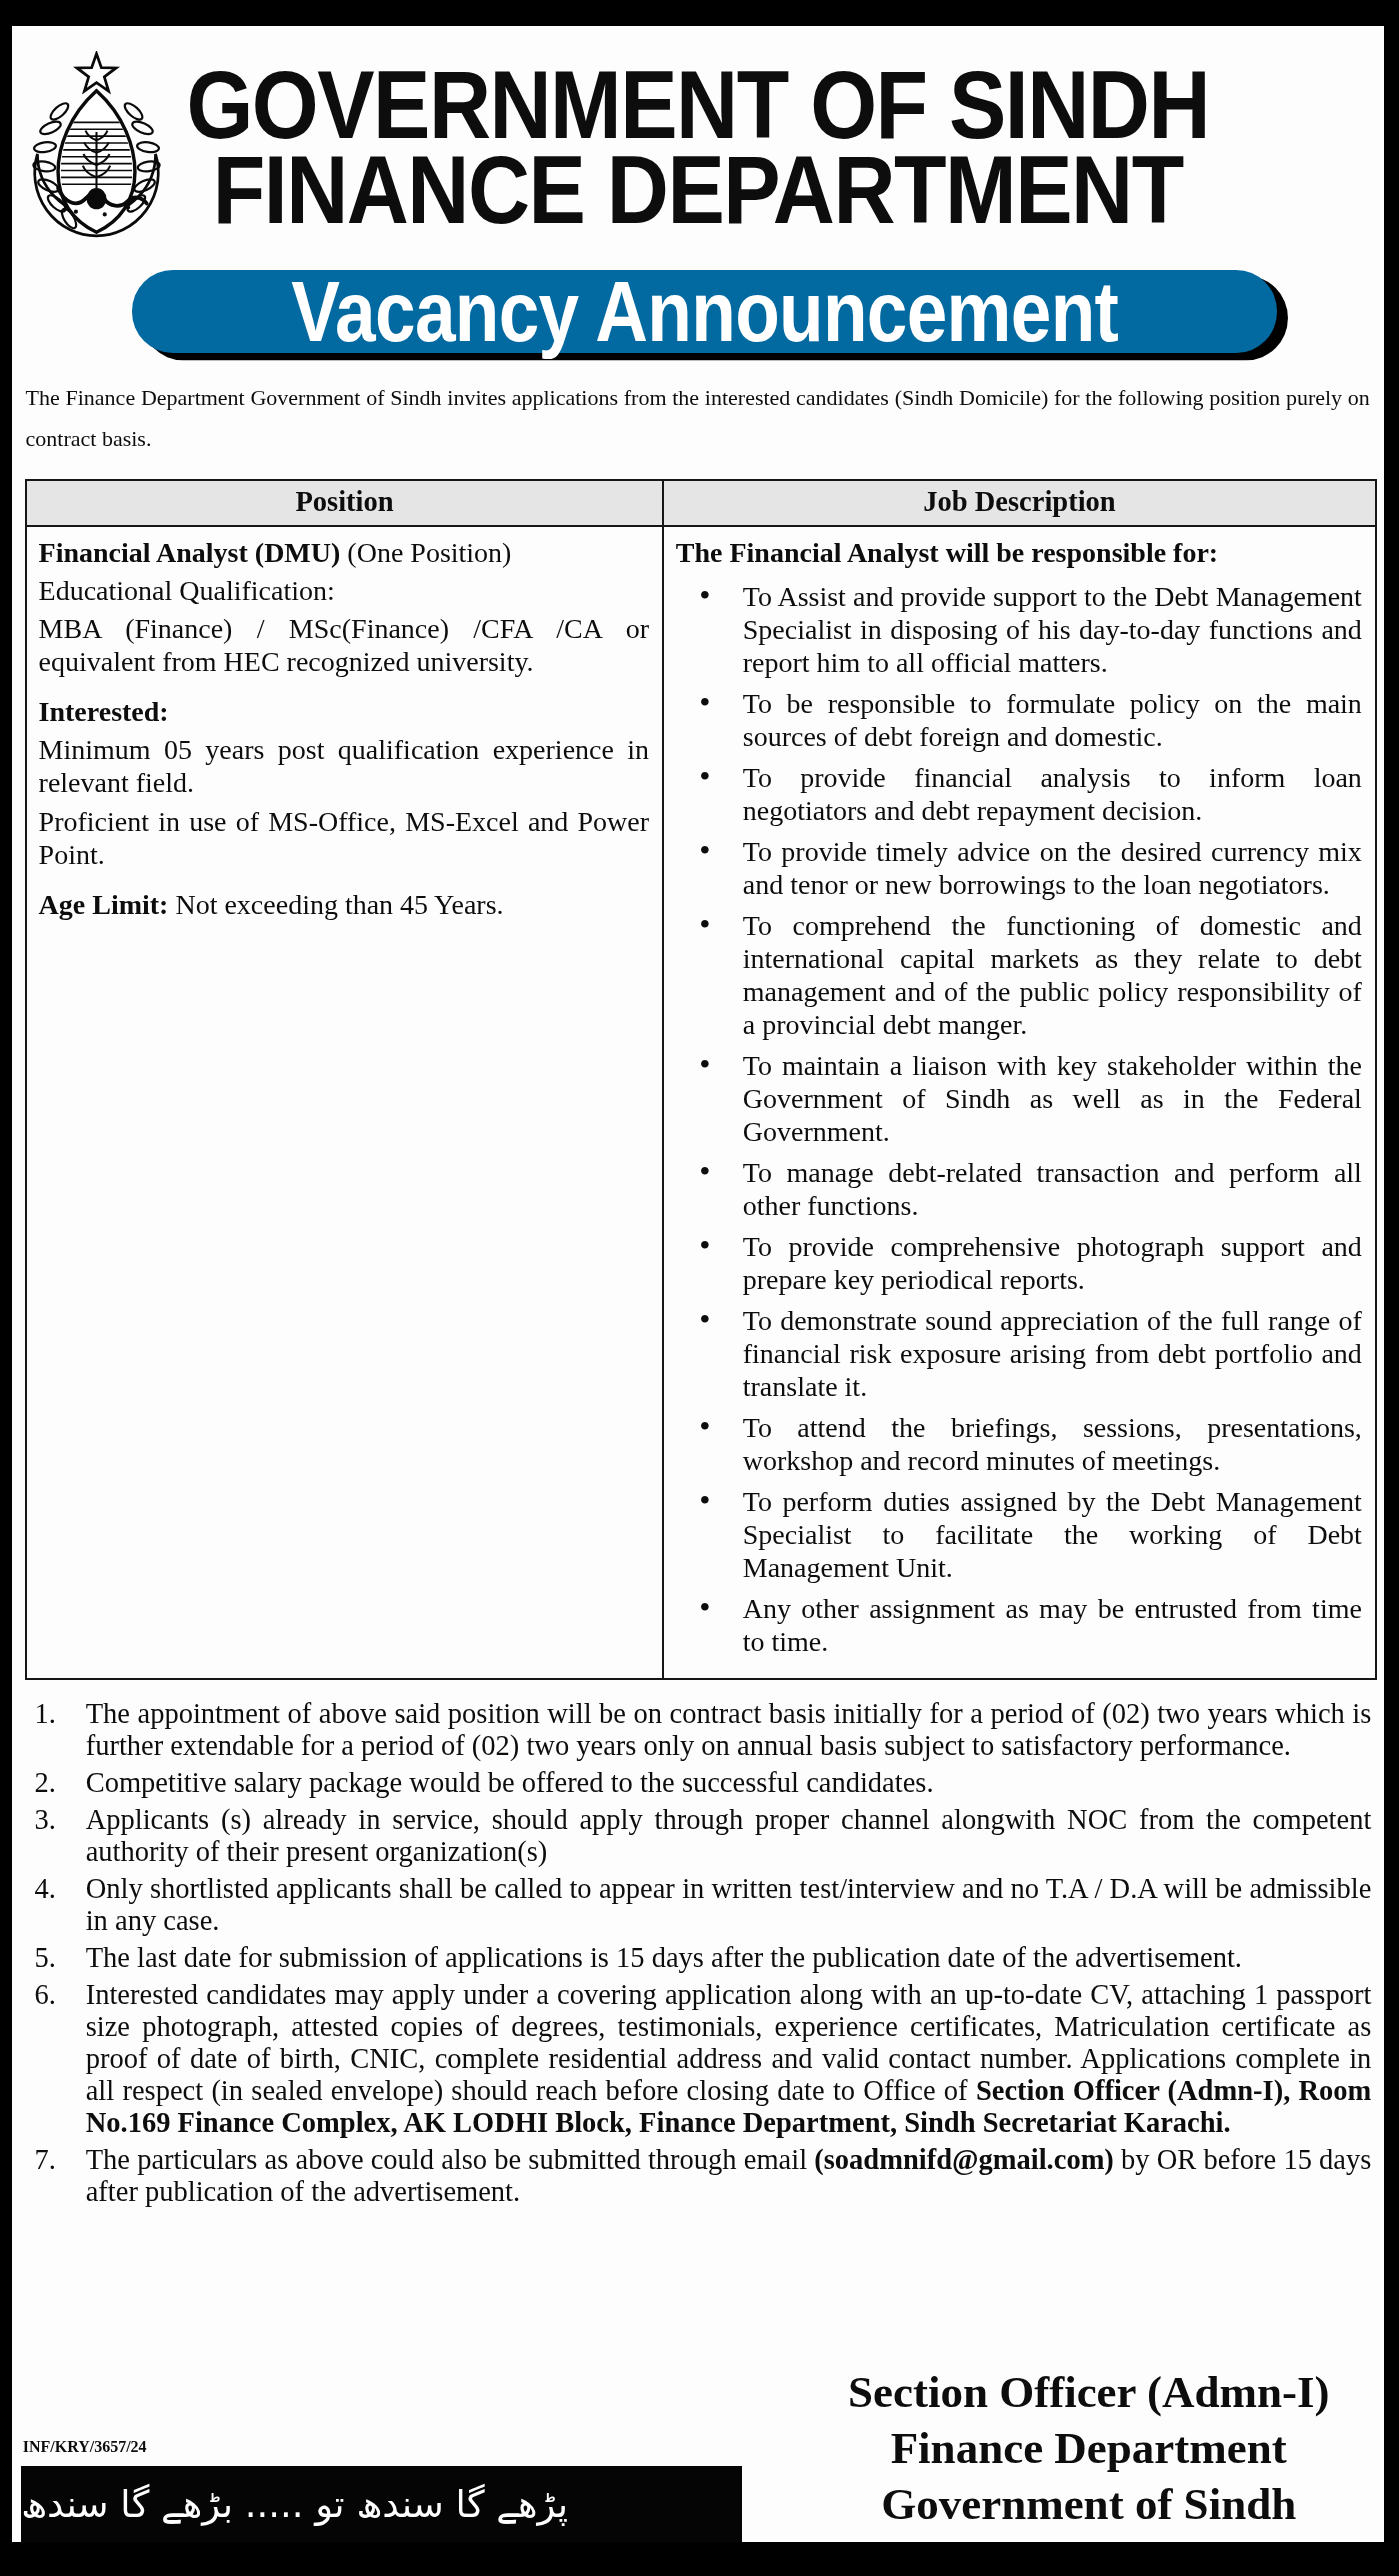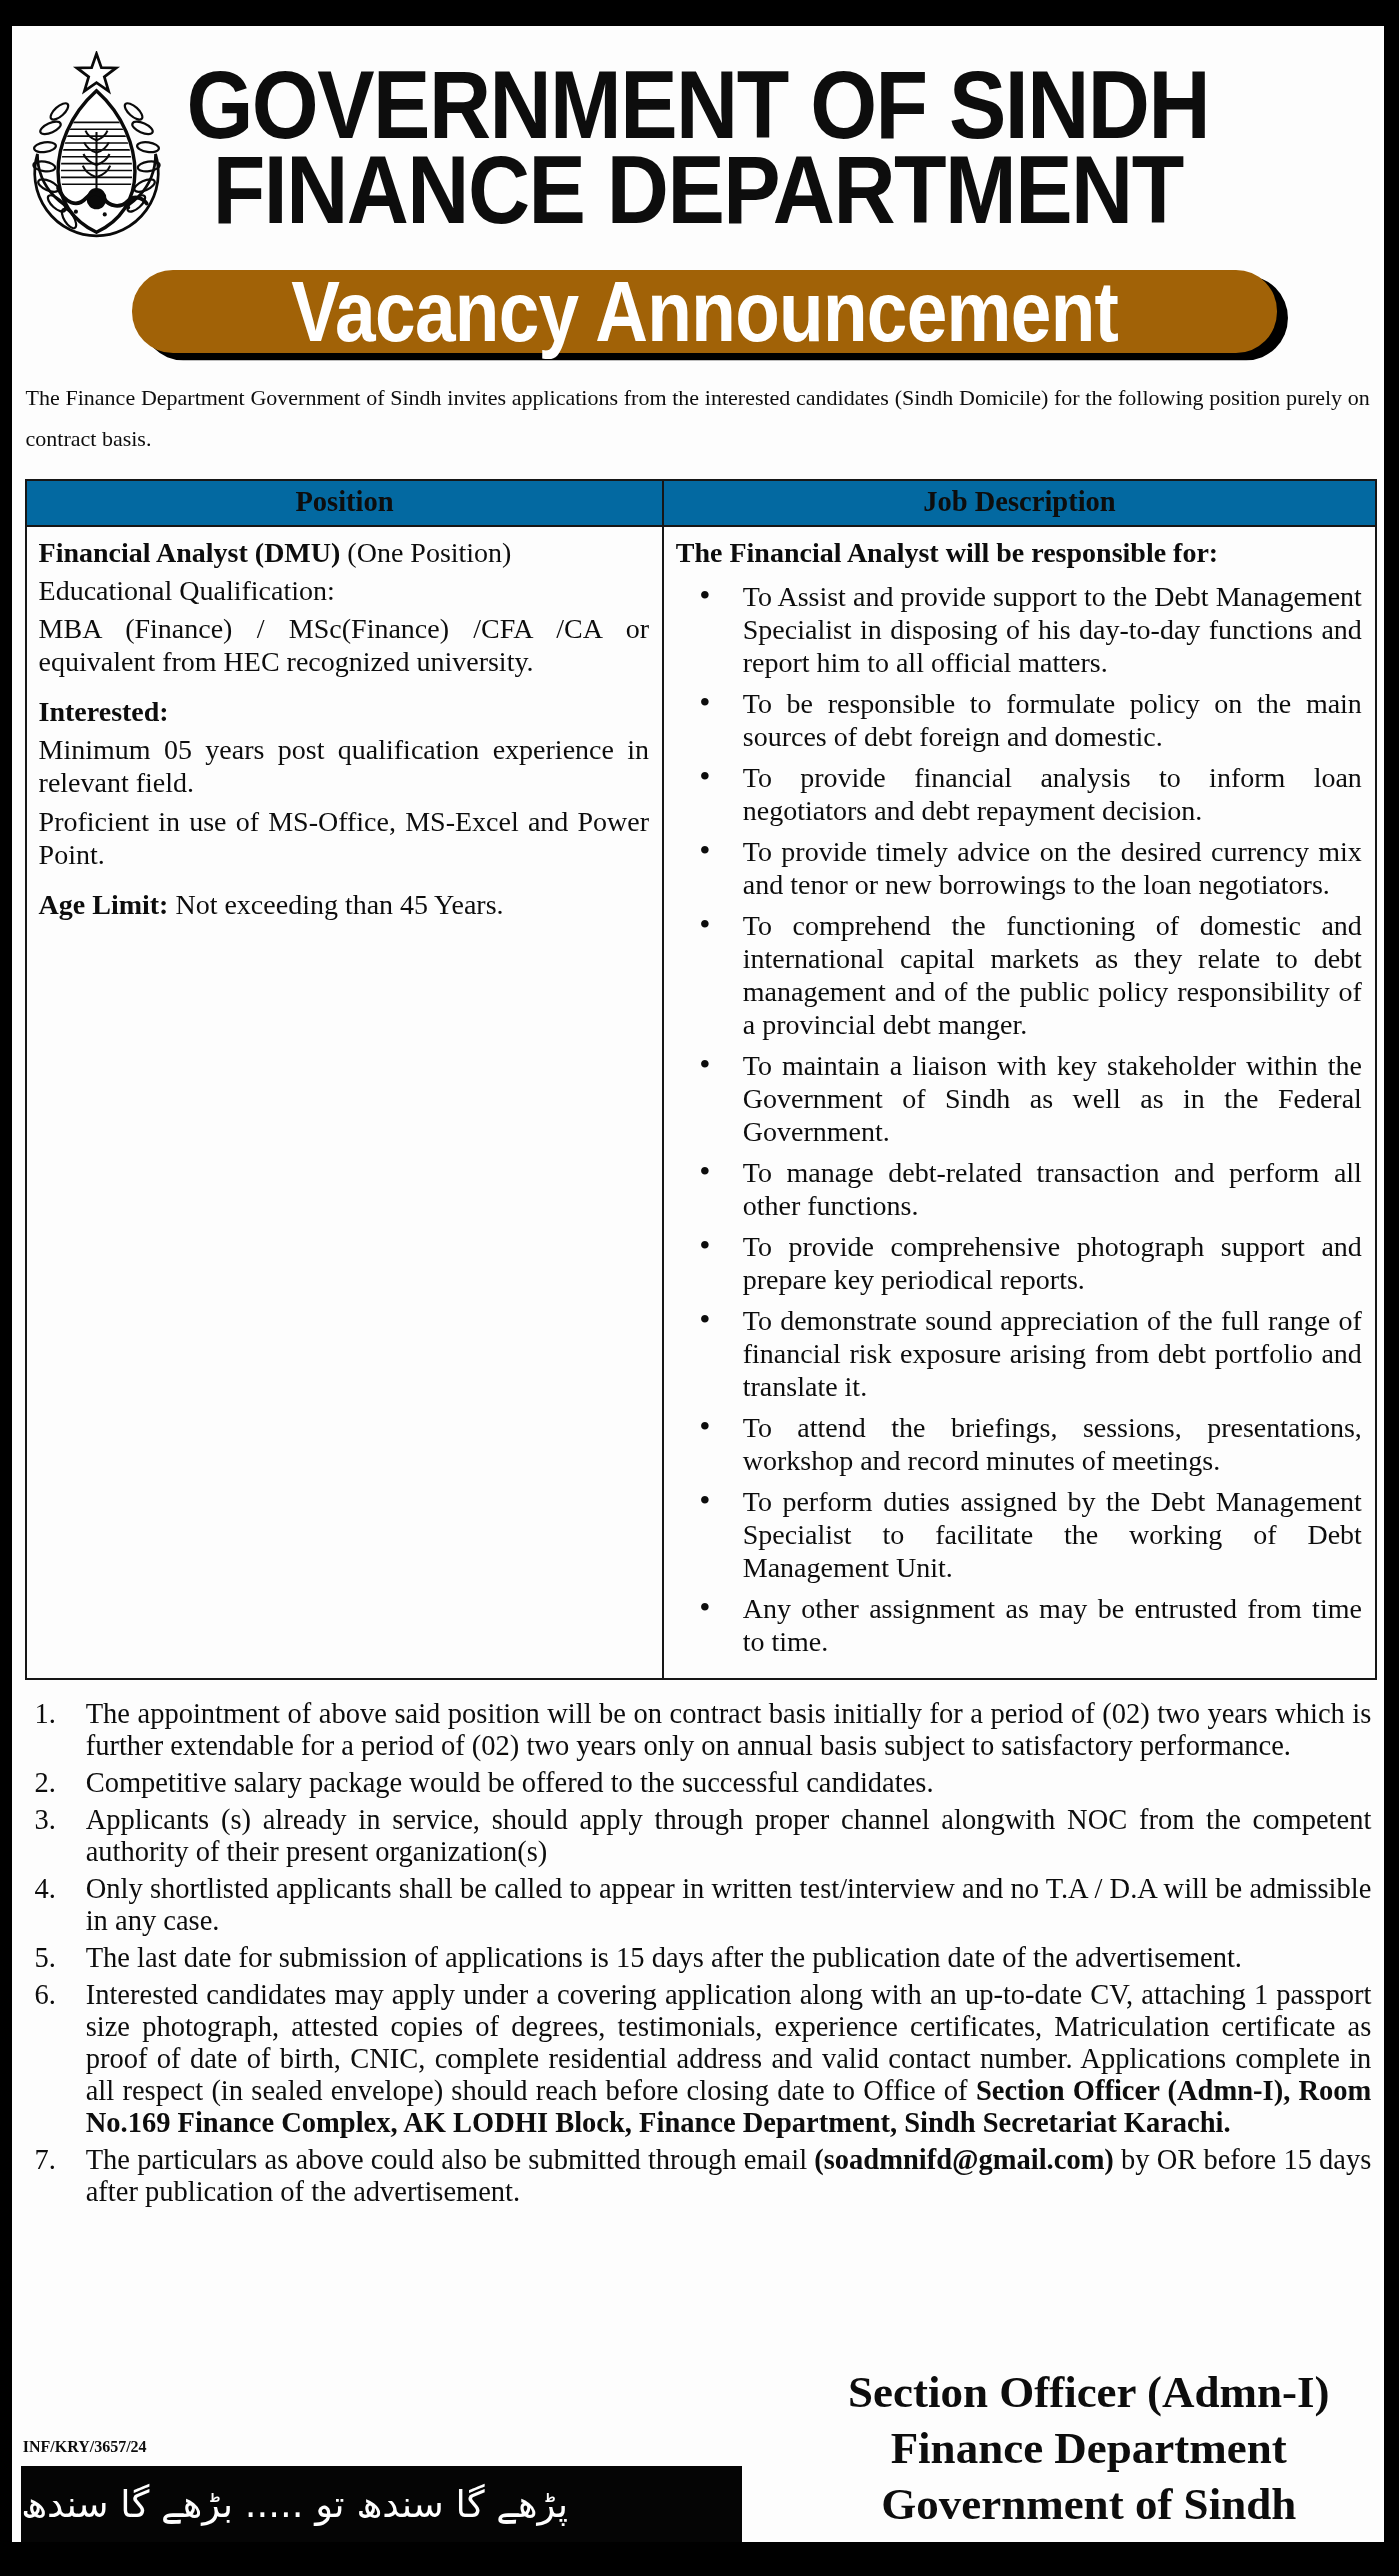--- a/index.html
+++ b/index.html
@@ -44,21 +44,21 @@
     transform-origin: center top;
     white-space: nowrap;
   }
 
   
   .banner {
     position: relative;
     margin: 23.4px 0 0 111px;
     width: 1145px;
     height: 83px;
-    background: #a16207;
+    background: #0369a1;
     border-radius: 41px;
     box-shadow: 10.2px 6.6px 0 0.7px #000;
     display: flex;
     align-items: center;
     justify-content: center;
     flex: 0 0 auto;
   }
   .banner-text {
     color: #ffffff;
     font-family: "Liberation Sans", sans-serif;
@@ -81,21 +81,21 @@
   
   .vtable {
     width: 1352px;
     margin: 20.5px 0 0 3.7px;
     border-collapse: collapse;
     border: 2.9px solid #161616;
     flex: 0 0 auto;
   }
   .vtable th {
     border: 2.2px solid #161616;
-    background: #0369a1;
+    background: #e5e5e5;
     font-size: 28.5px;
     font-weight: bold;
     padding: 5.1px 0 6.6px 0;
     text-align: center;
   }
   .vtable td {
     border: 2.2px solid #161616;
     vertical-align: top;
     font-size: 28px;
     line-height: 33px;

